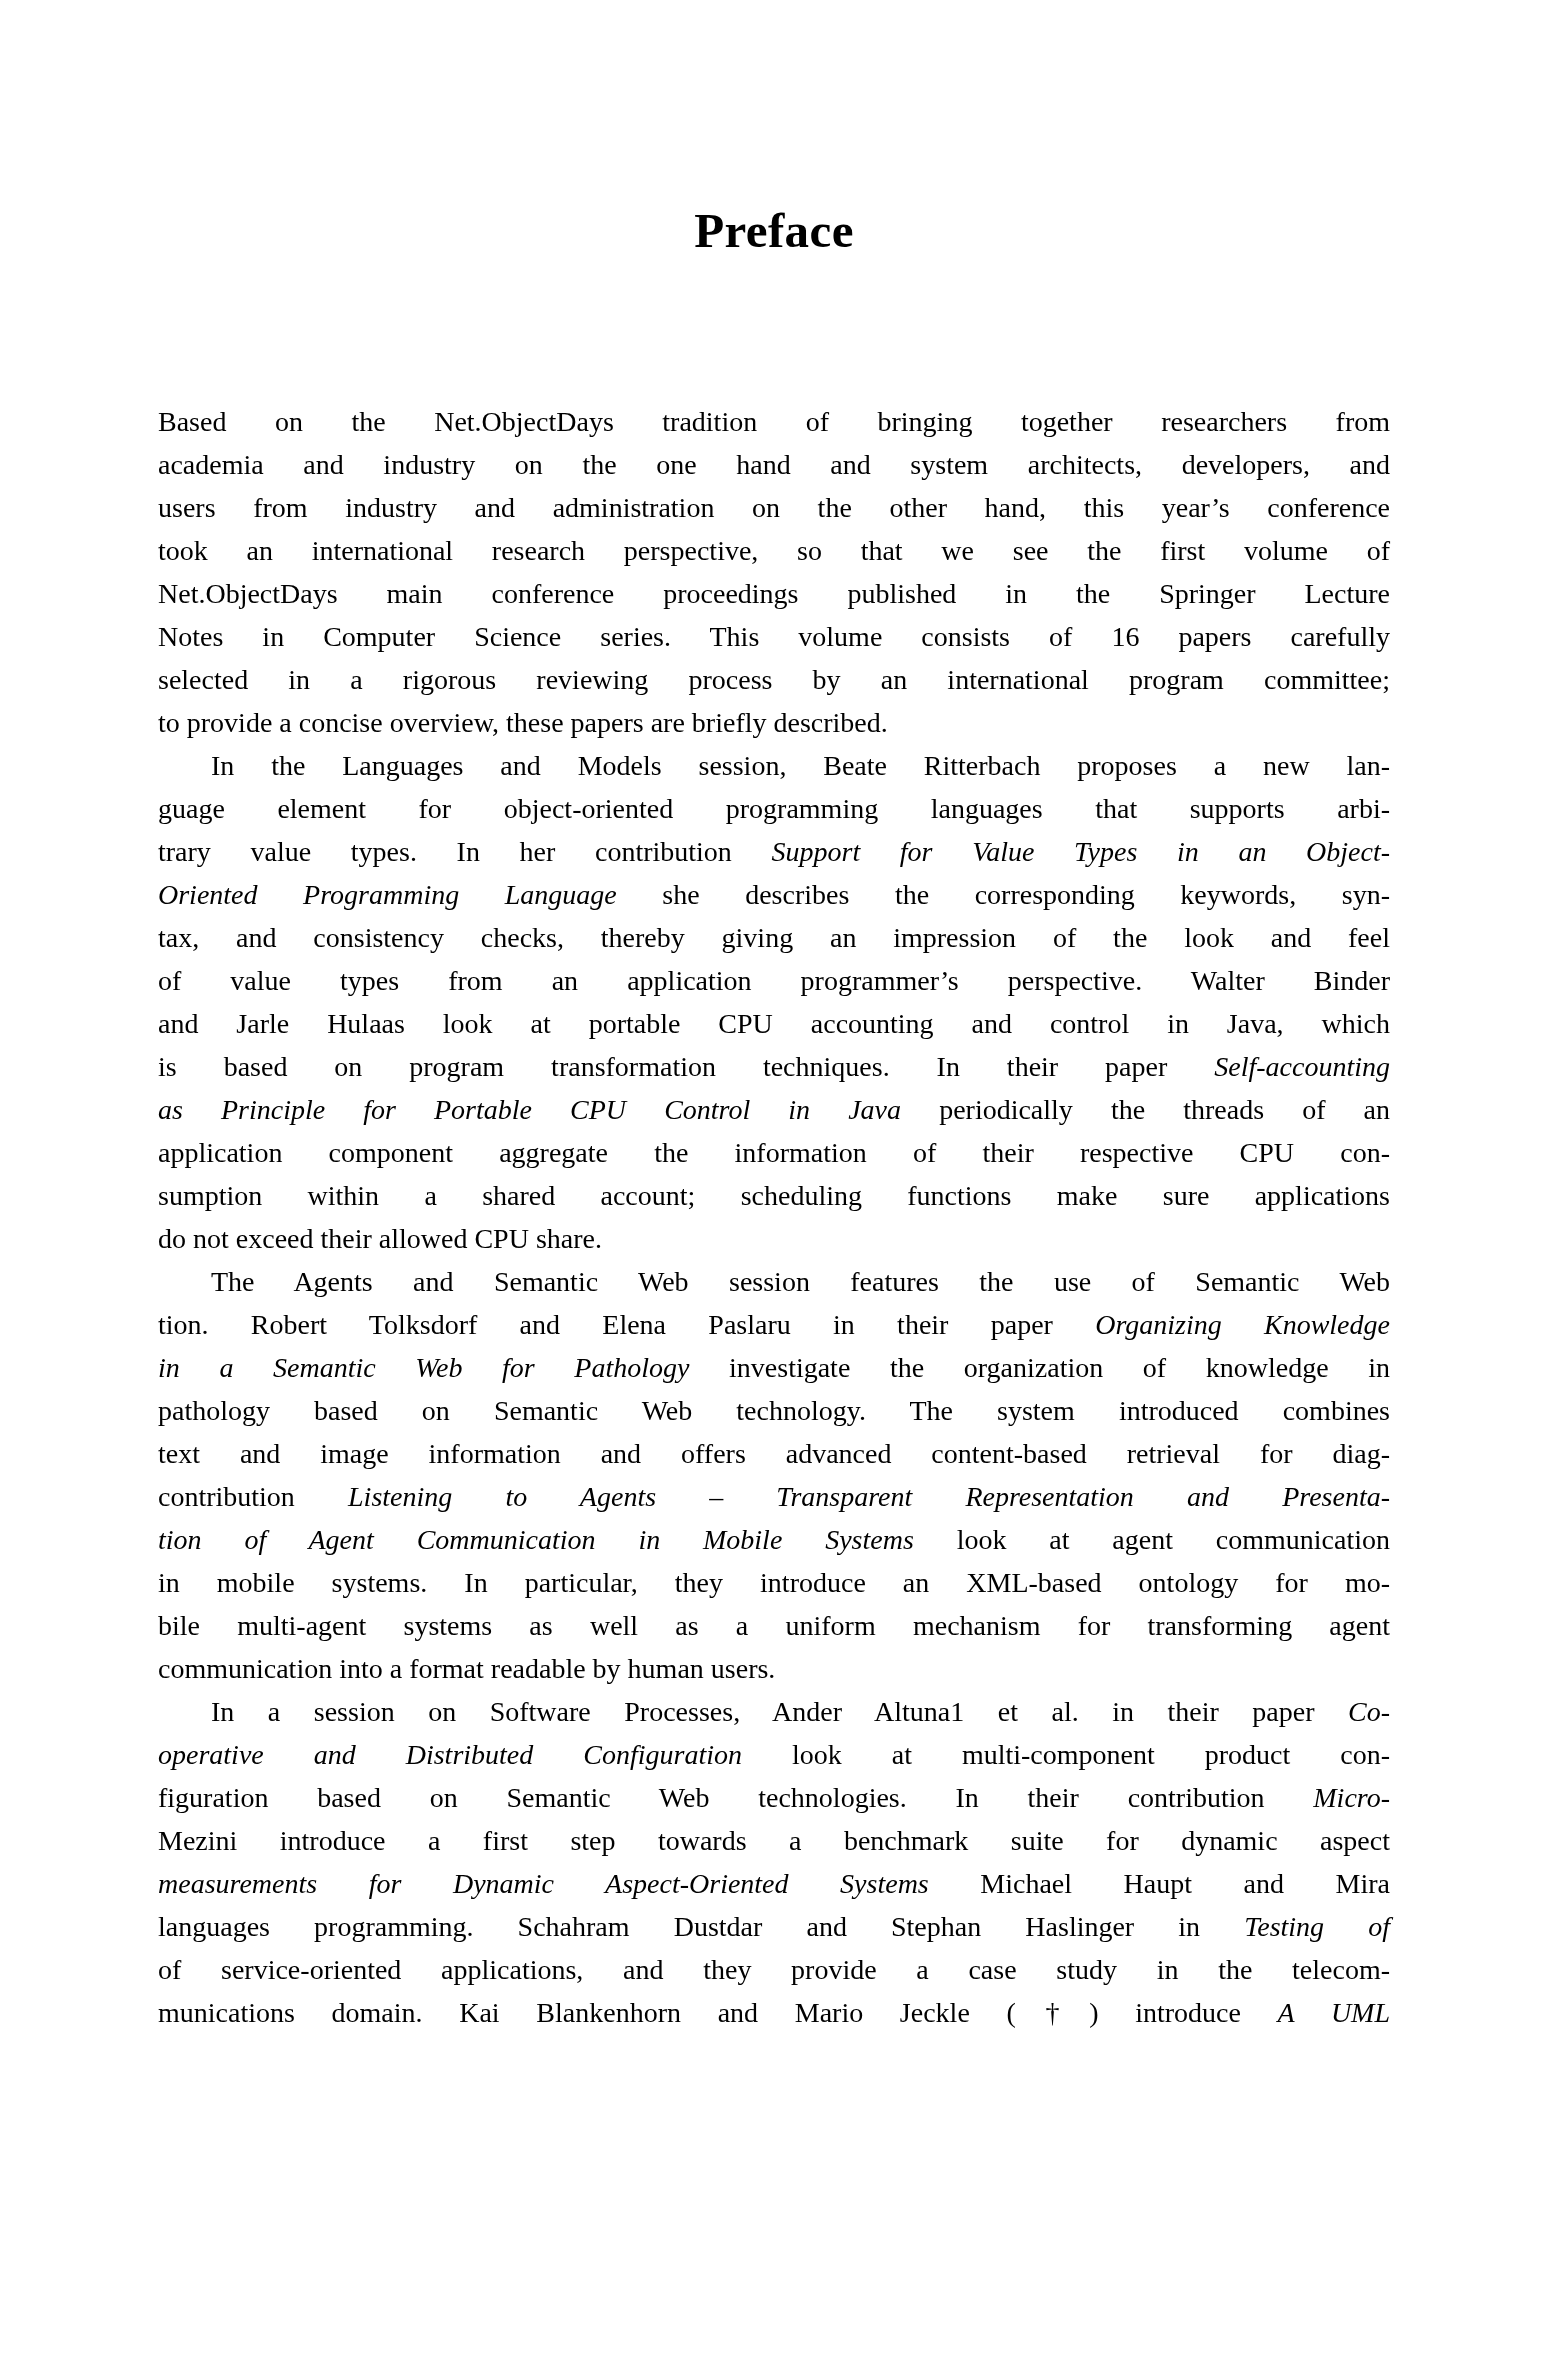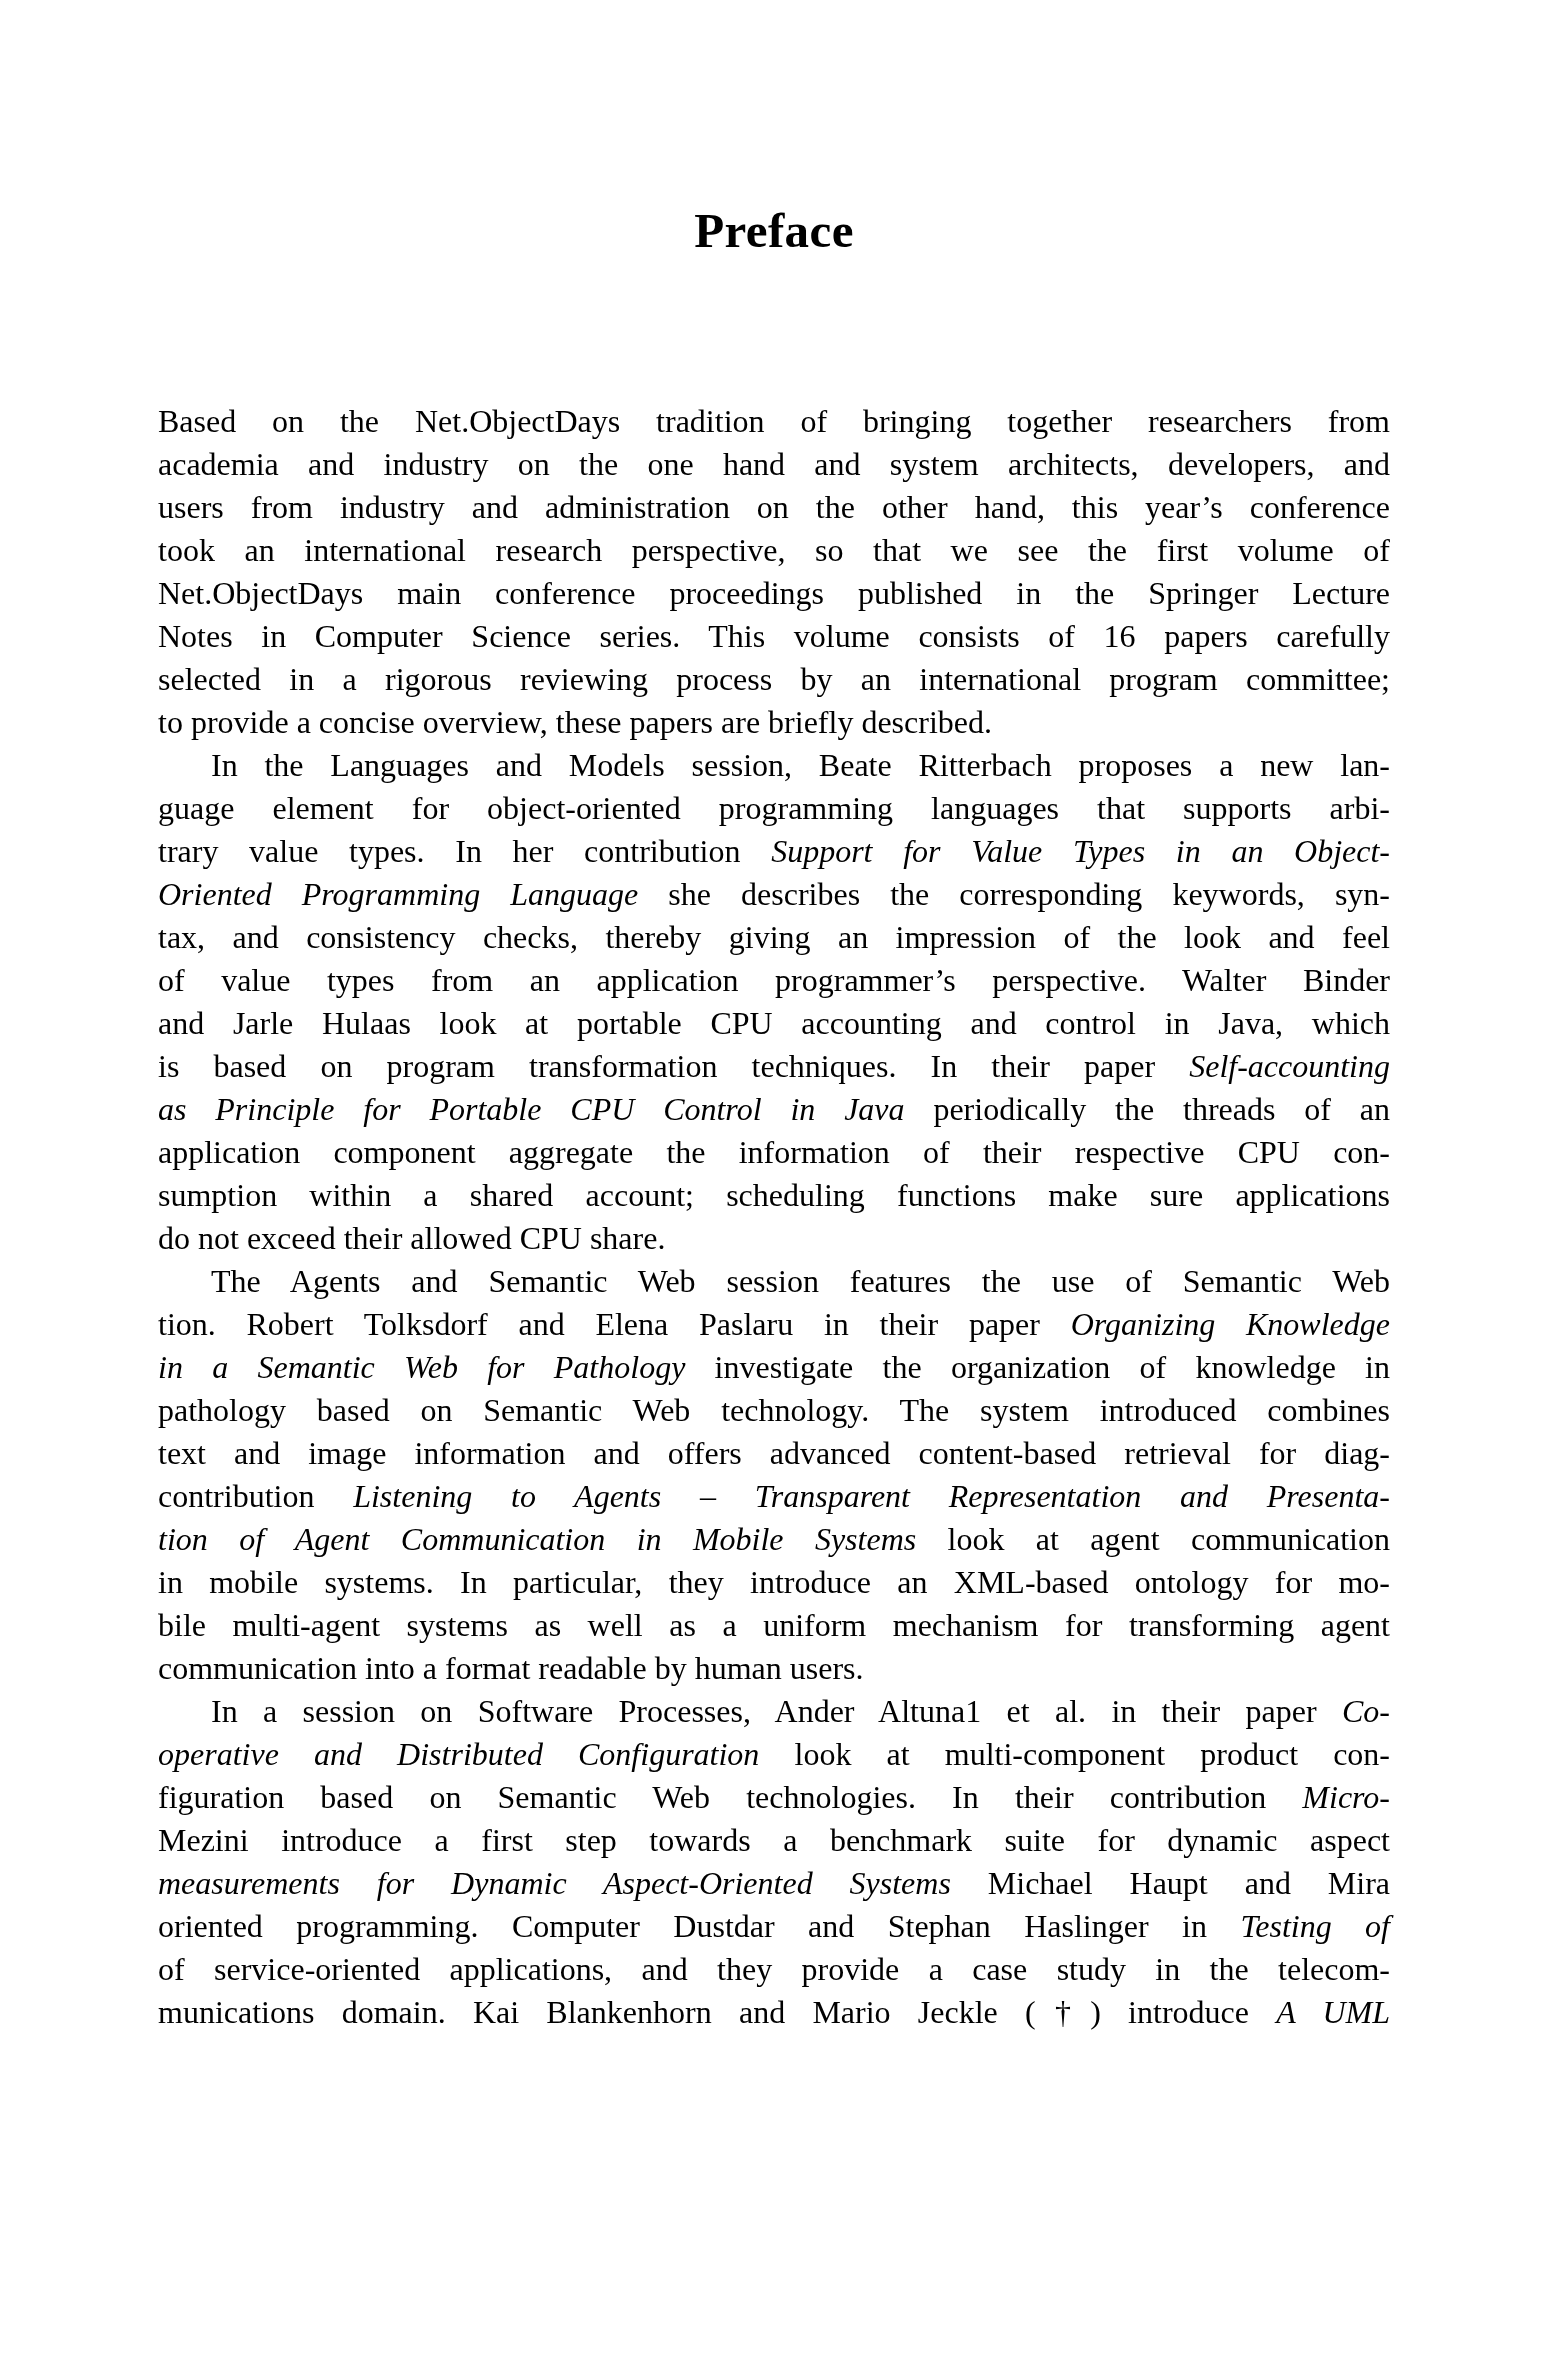--- a/index.html
+++ b/index.html
@@ -32,21 +32,21 @@
     font-size: 49px;
     font-weight: bold;
     line-height: 57px;
     letter-spacing: 0.4px;
   }
   .body-text {
     position: absolute;
     left: 158px;
     top: 400px;
     width: 1232px;
-    font-size: 32px;
+    font-size: 28px;
   }
   .line {
     display: block;
     height: 43px;
     line-height: 43px;
     white-space: nowrap;
     text-align: justify;
     text-align-last: justify;
     overflow: visible;
   }
@@ -102,19 +102,19 @@
         <span class="line"><span>in mobile systems. In particular, they introduce an XML-based ontology for mo-</span></span>
         <span class="line"><span>bile multi-agent systems as well as a uniform mechanism for transforming agent</span></span>
         <span class="line last"><span>communication into a format readable by human users.</span></span>
       </div>
       <div class="paragraph">
         <span class="line indent"><span>In a session on Software Processes, Ander Altuna1 et al. in their paper </span><span class="it">Co-</span></span>
         <span class="line"><span class="it">operative and Distributed Configuration</span><span> look at multi-component product con-</span></span>
         <span class="line"><span>figuration based on Semantic Web technologies. In their contribution </span><span class="it">Micro-</span></span>
         <span class="line"><span>Mezini introduce a first step towards a benchmark suite for dynamic aspect</span></span>
         <span class="line"><span class="it">measurements for Dynamic Aspect-Oriented Systems</span><span> Michael Haupt and Mira</span></span>
-        <span class="line"><span>oriented programming. Computer Dustdar and Stephan Haslinger in </span><span class="it">Testing of</span></span>
+        <span class="line"><span>languages programming. Schahram Dustdar and Stephan Haslinger in </span><span class="it">Testing of</span></span>
         <span class="line"><span>of service-oriented applications, and they provide a case study in the telecom-</span></span>
         <span class="line"><span>munications domain. Kai Blankenhorn and Mario Jeckle (†) introduce </span><span class="it">A UML</span></span>
       </div>
     </div>
 </div>
 
 
 </body></html>

